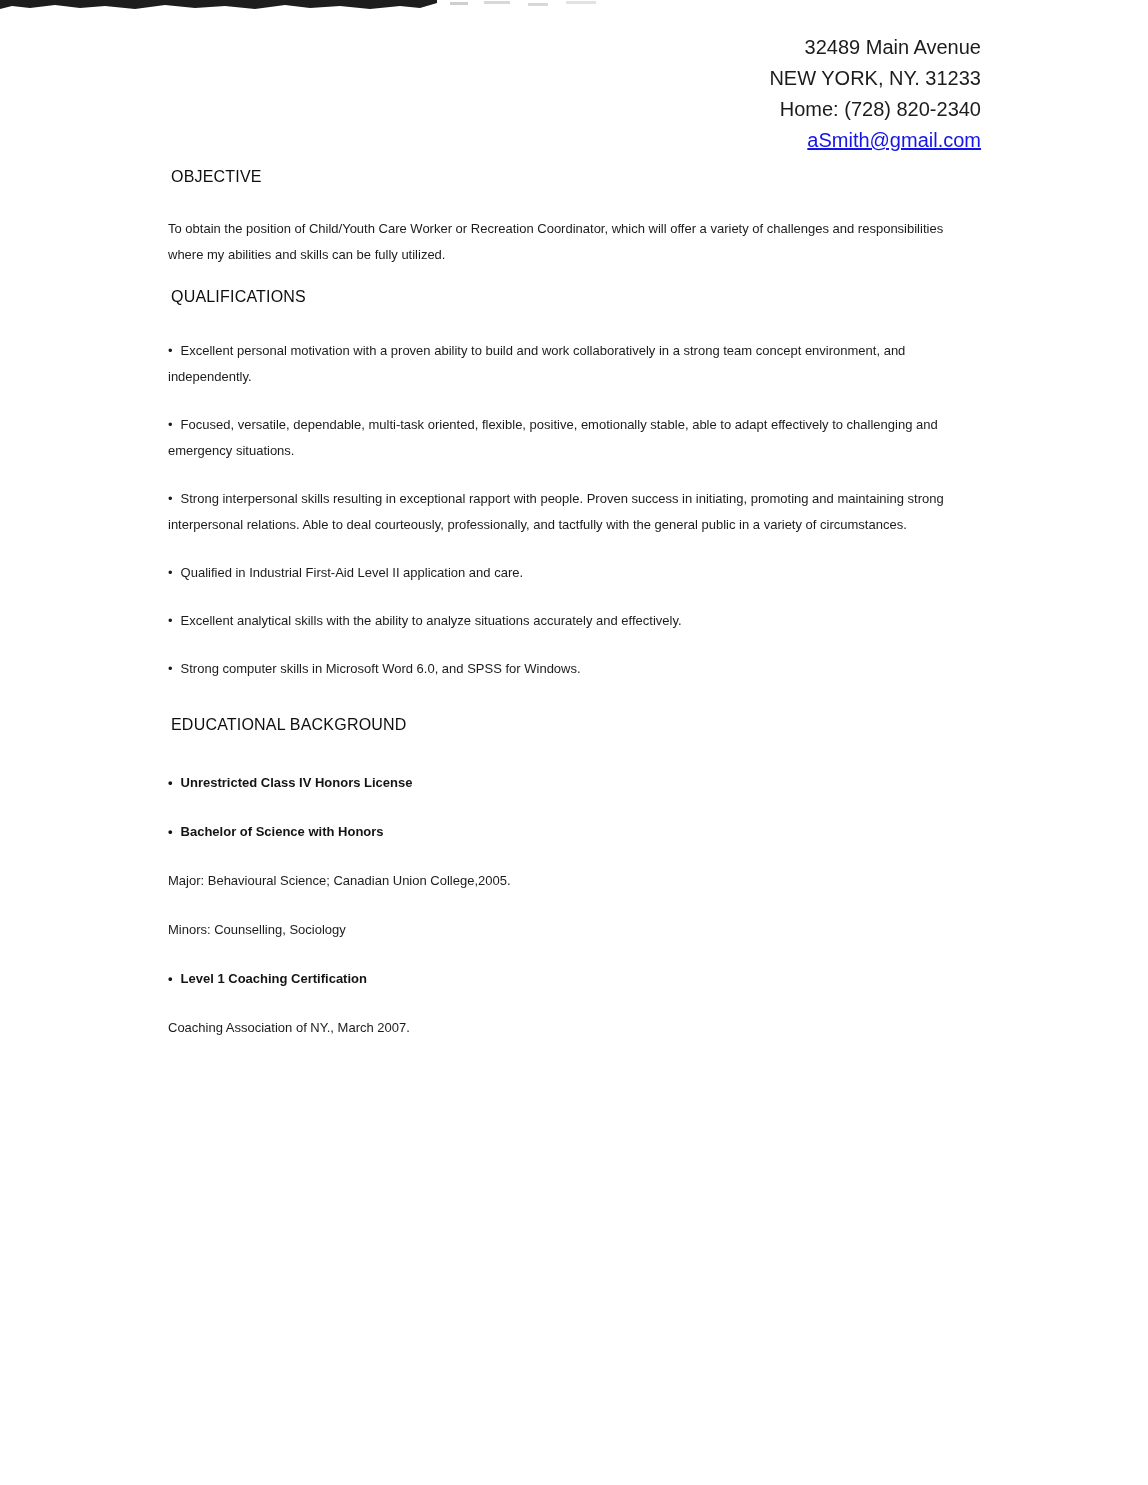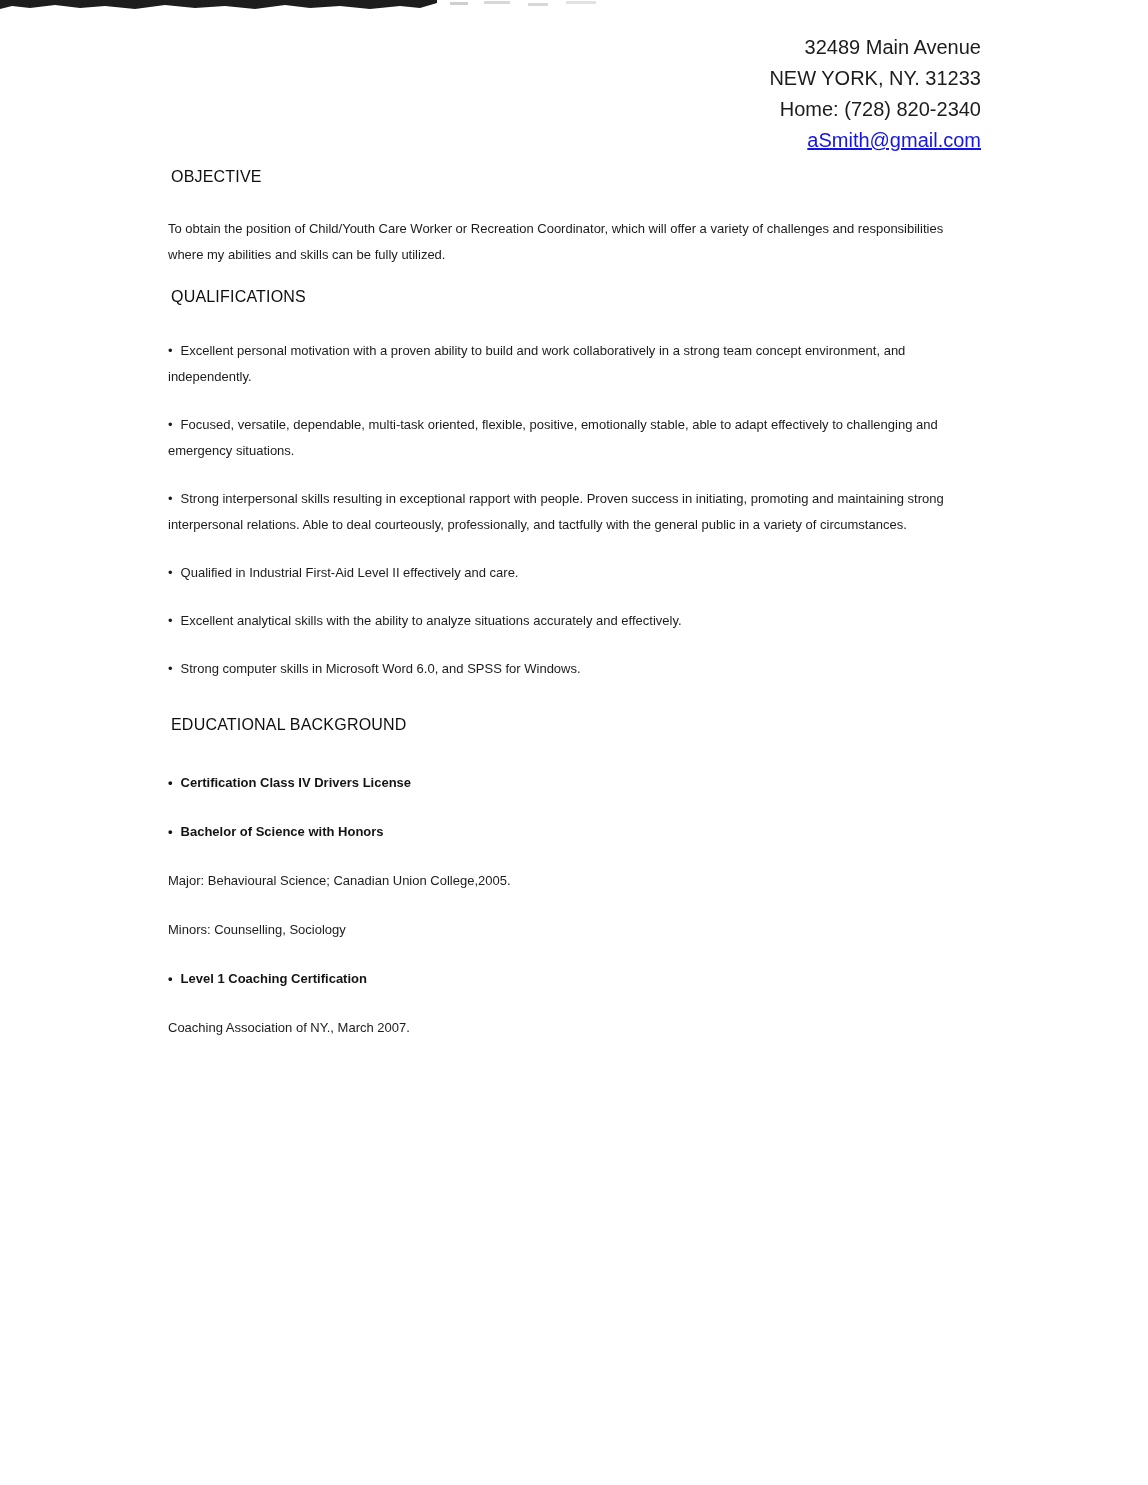--- a/index.html
+++ b/index.html
@@ -125,33 +125,33 @@
     <h2 class="sec-title" id="qualifications-title">QUALIFICATIONS</h2>
     <div class="bullet-list">
 
         <p class="body-text"><span class="marker">•</span><span class="txt">Excellent personal motivation with a proven ability to build and work collaboratively in a strong team concept environment, and independently.</span></p>
 
         <p class="body-text"><span class="marker">•</span><span class="txt">Focused, versatile, dependable, multi-task oriented, flexible, positive, emotionally stable, able to adapt effectively to challenging and emergency situations.</span></p>
 
 
         <p class="body-text"><span class="marker">•</span><span class="txt">Strong interpersonal skills resulting in exceptional rapport with people. Proven success in initiating, promoting and maintaining strong interpersonal relations. Able to deal courteously, professionally, and tactfully with the general public in a variety of circumstances.</span></p>
 
-        <p class="body-text"><span class="marker">•</span><span class="txt">Qualified in Industrial First-Aid Level II effectively and care.</span></p>
+        <p class="body-text"><span class="marker">•</span><span class="txt">Qualified in Industrial First-Aid Level II application and care.</span></p>
 
         <p class="body-text"><span class="marker">•</span><span class="txt">Excellent analytical skills with the ability to analyze situations accurately and effectively.</span></p>
 
         <p class="body-text"><span class="marker">•</span><span class="txt">Strong computer skills in Microsoft Word 6.0, and SPSS for Windows.</span></p>
       </div>
   </section>
 
   <section>
     <h2 class="sec-title" id="education-title">EDUCATIONAL BACKGROUND</h2>
     <div class="edu-list">
 
-        <p class="body-text bold"><span class="marker">•</span><span class="txt">Certification Class IV Drivers License</span></p>
+        <p class="body-text bold"><span class="marker">•</span><span class="txt">Unrestricted Class IV Honors License</span></p>
 
         <p class="body-text bold"><span class="marker">•</span><span class="txt">Bachelor of Science with Honors</span></p>
 
         <p class="body-text"><span class="txt">Major: Behavioural Science; Canadian Union College,2005.</span></p>
 
         <p class="body-text"><span class="txt">Minors: Counselling, Sociology</span></p>
 
         <p class="body-text bold"><span class="marker">•</span><span class="txt">Level 1 Coaching Certification</span></p>
 
         <p class="body-text"><span class="txt">Coaching Association of NY., March 2007.</span></p>

